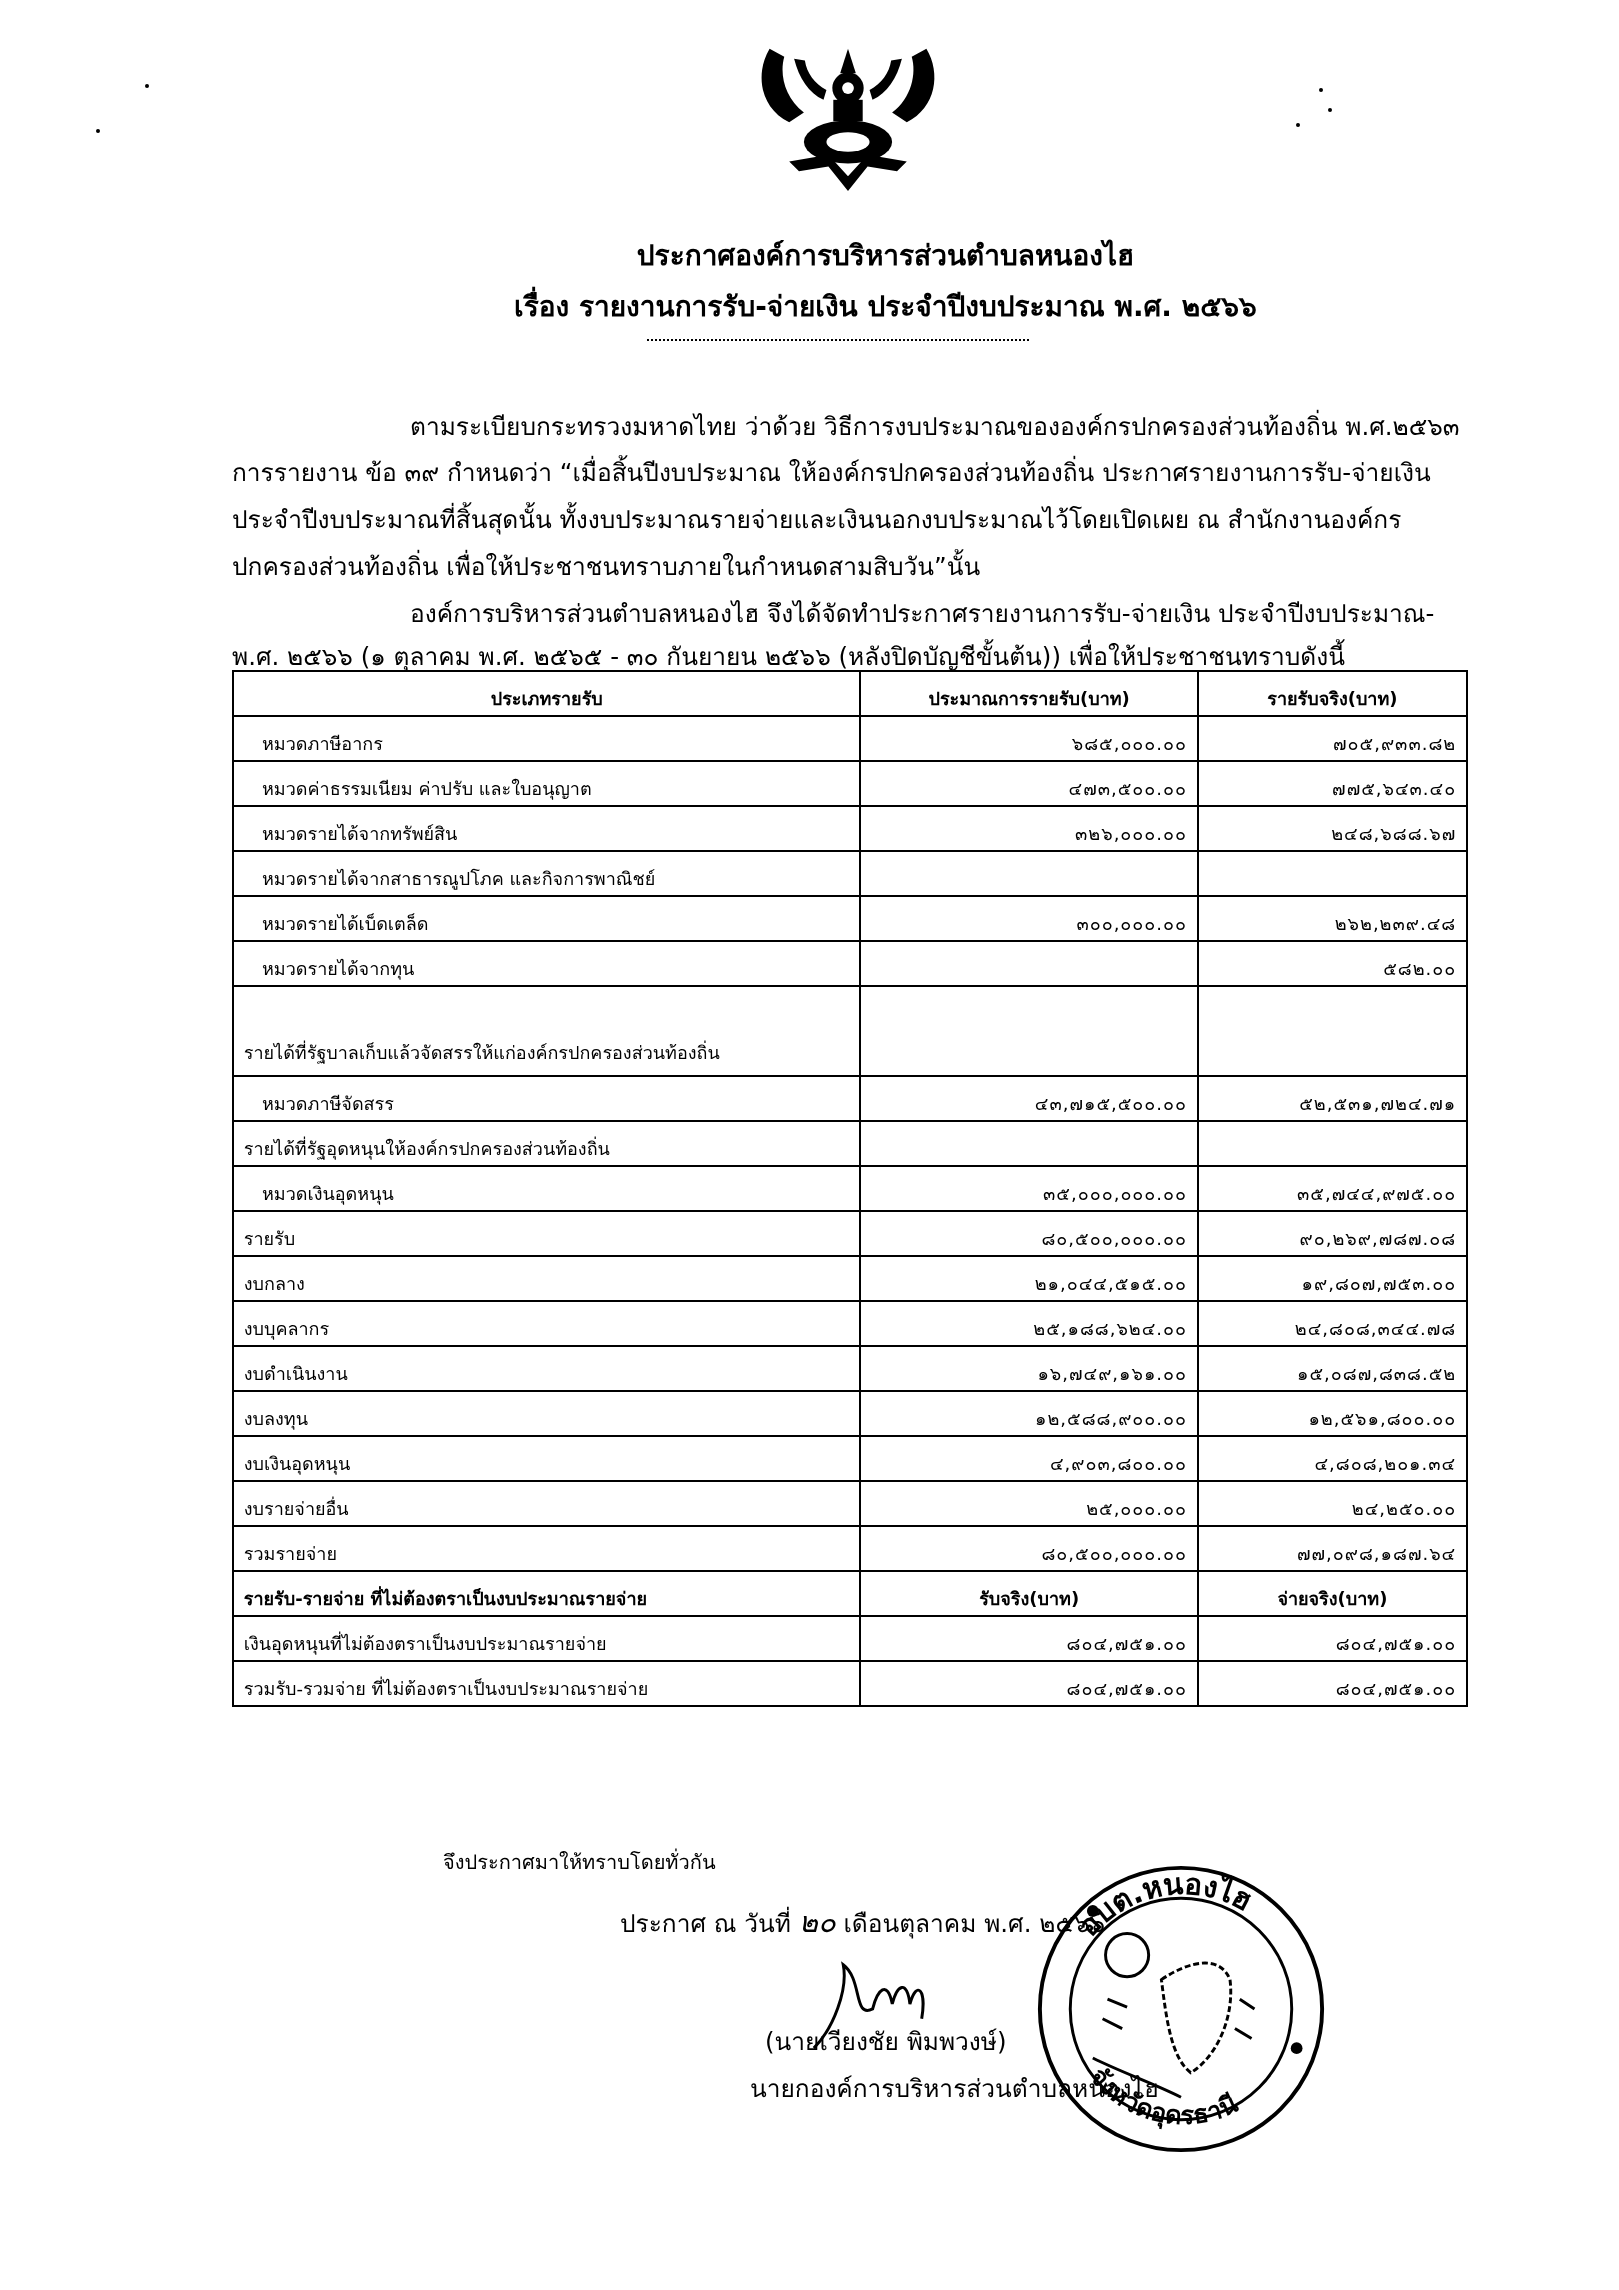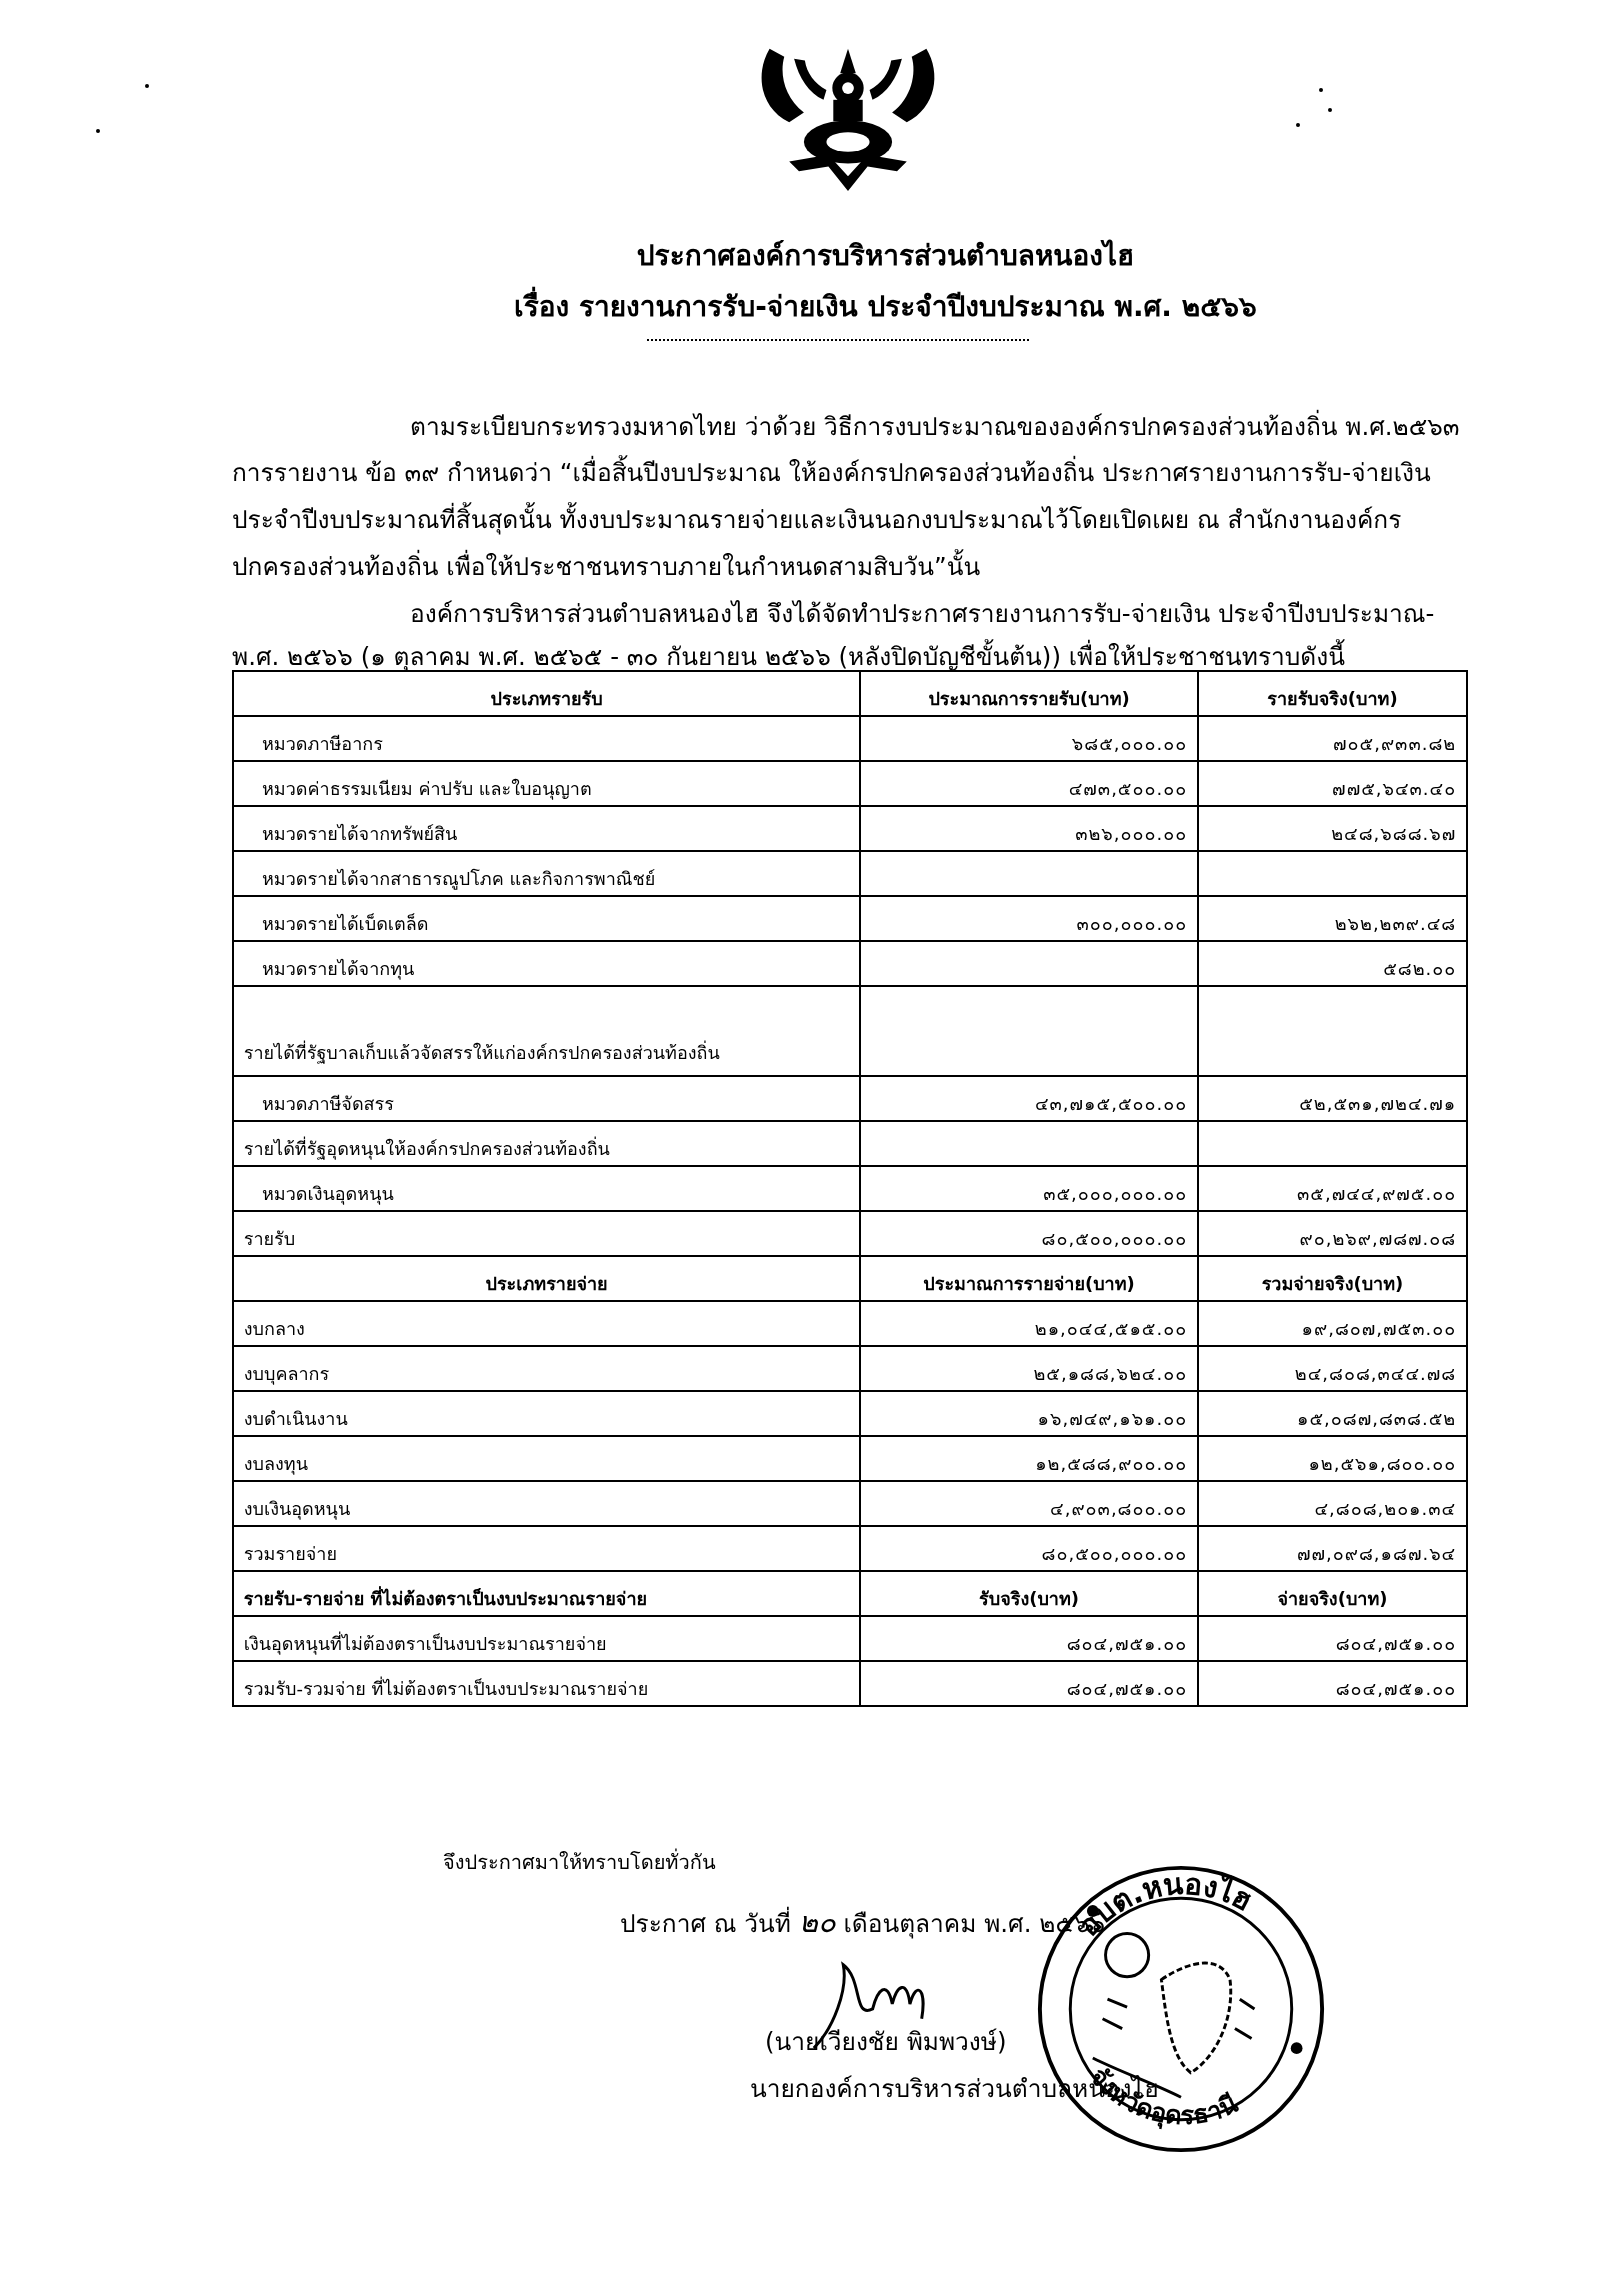--- a/index.html
+++ b/index.html
@@ -139,25 +139,20 @@
       <td class="c1 indent">หมวดเงินอุดหนุน</td>
       <td class="c2 num">๓๕,๐๐๐,๐๐๐.๐๐</td>
       <td class="c3 num">๓๕,๗๔๔,๙๗๕.๐๐</td>
     </tr>
     <tr>
       <td class="c1">รายรับ</td>
       <td class="c2 num">๘๐,๕๐๐,๐๐๐.๐๐</td>
       <td class="c3 num">๙๐,๒๖๙,๗๘๗.๐๘</td>
     </tr>
 
-    <tr class="hdr">
-      <td class="c1">ประเภทรายจ่าย</td>
-      <td class="c2">ประมาณการรายจ่าย(บาท)</td>
-      <td class="c3">รวมจ่ายจริง(บาท)</td>
-    </tr>
     <tr>
       <td class="c1">งบกลาง</td>
       <td class="c2 num">๒๑,๐๔๔,๕๑๕.๐๐</td>
       <td class="c3 num">๑๙,๘๐๗,๗๕๓.๐๐</td>
     </tr>
     <tr>
       <td class="c1">งบบุคลากร</td>
       <td class="c2 num">๒๕,๑๘๘,๖๒๔.๐๐</td>
       <td class="c3 num">๒๔,๘๐๘,๓๔๔.๗๘</td>
     </tr>
@@ -168,20 +163,25 @@
     </tr>
     <tr>
       <td class="c1">งบลงทุน</td>
       <td class="c2 num">๑๒,๕๘๘,๙๐๐.๐๐</td>
       <td class="c3 num">๑๒,๕๖๑,๘๐๐.๐๐</td>
     </tr>
     <tr>
       <td class="c1">งบเงินอุดหนุน</td>
       <td class="c2 num">๔,๙๐๓,๘๐๐.๐๐</td>
       <td class="c3 num">๔,๘๐๘,๒๐๑.๓๔</td>
+    </tr>
+    <tr>
+      <td class="c1">งบรายจ่ายอื่น</td>
+      <td class="c2 num">๒๕,๐๐๐.๐๐</td>
+      <td class="c3 num">๒๔,๒๕๐.๐๐</td>
     </tr>
     <tr>
       <td class="c1">รวมรายจ่าย</td>
       <td class="c2 num">๘๐,๕๐๐,๐๐๐.๐๐</td>
       <td class="c3 num">๗๗,๐๙๘,๑๘๗.๖๔</td>
     </tr>
 
     <tr class="hdr">
       <td class="c1 left">รายรับ-รายจ่าย ที่ไม่ต้องตราเป็นงบประมาณรายจ่าย</td>
       <td class="c2">รับจริง(บาท)</td>

